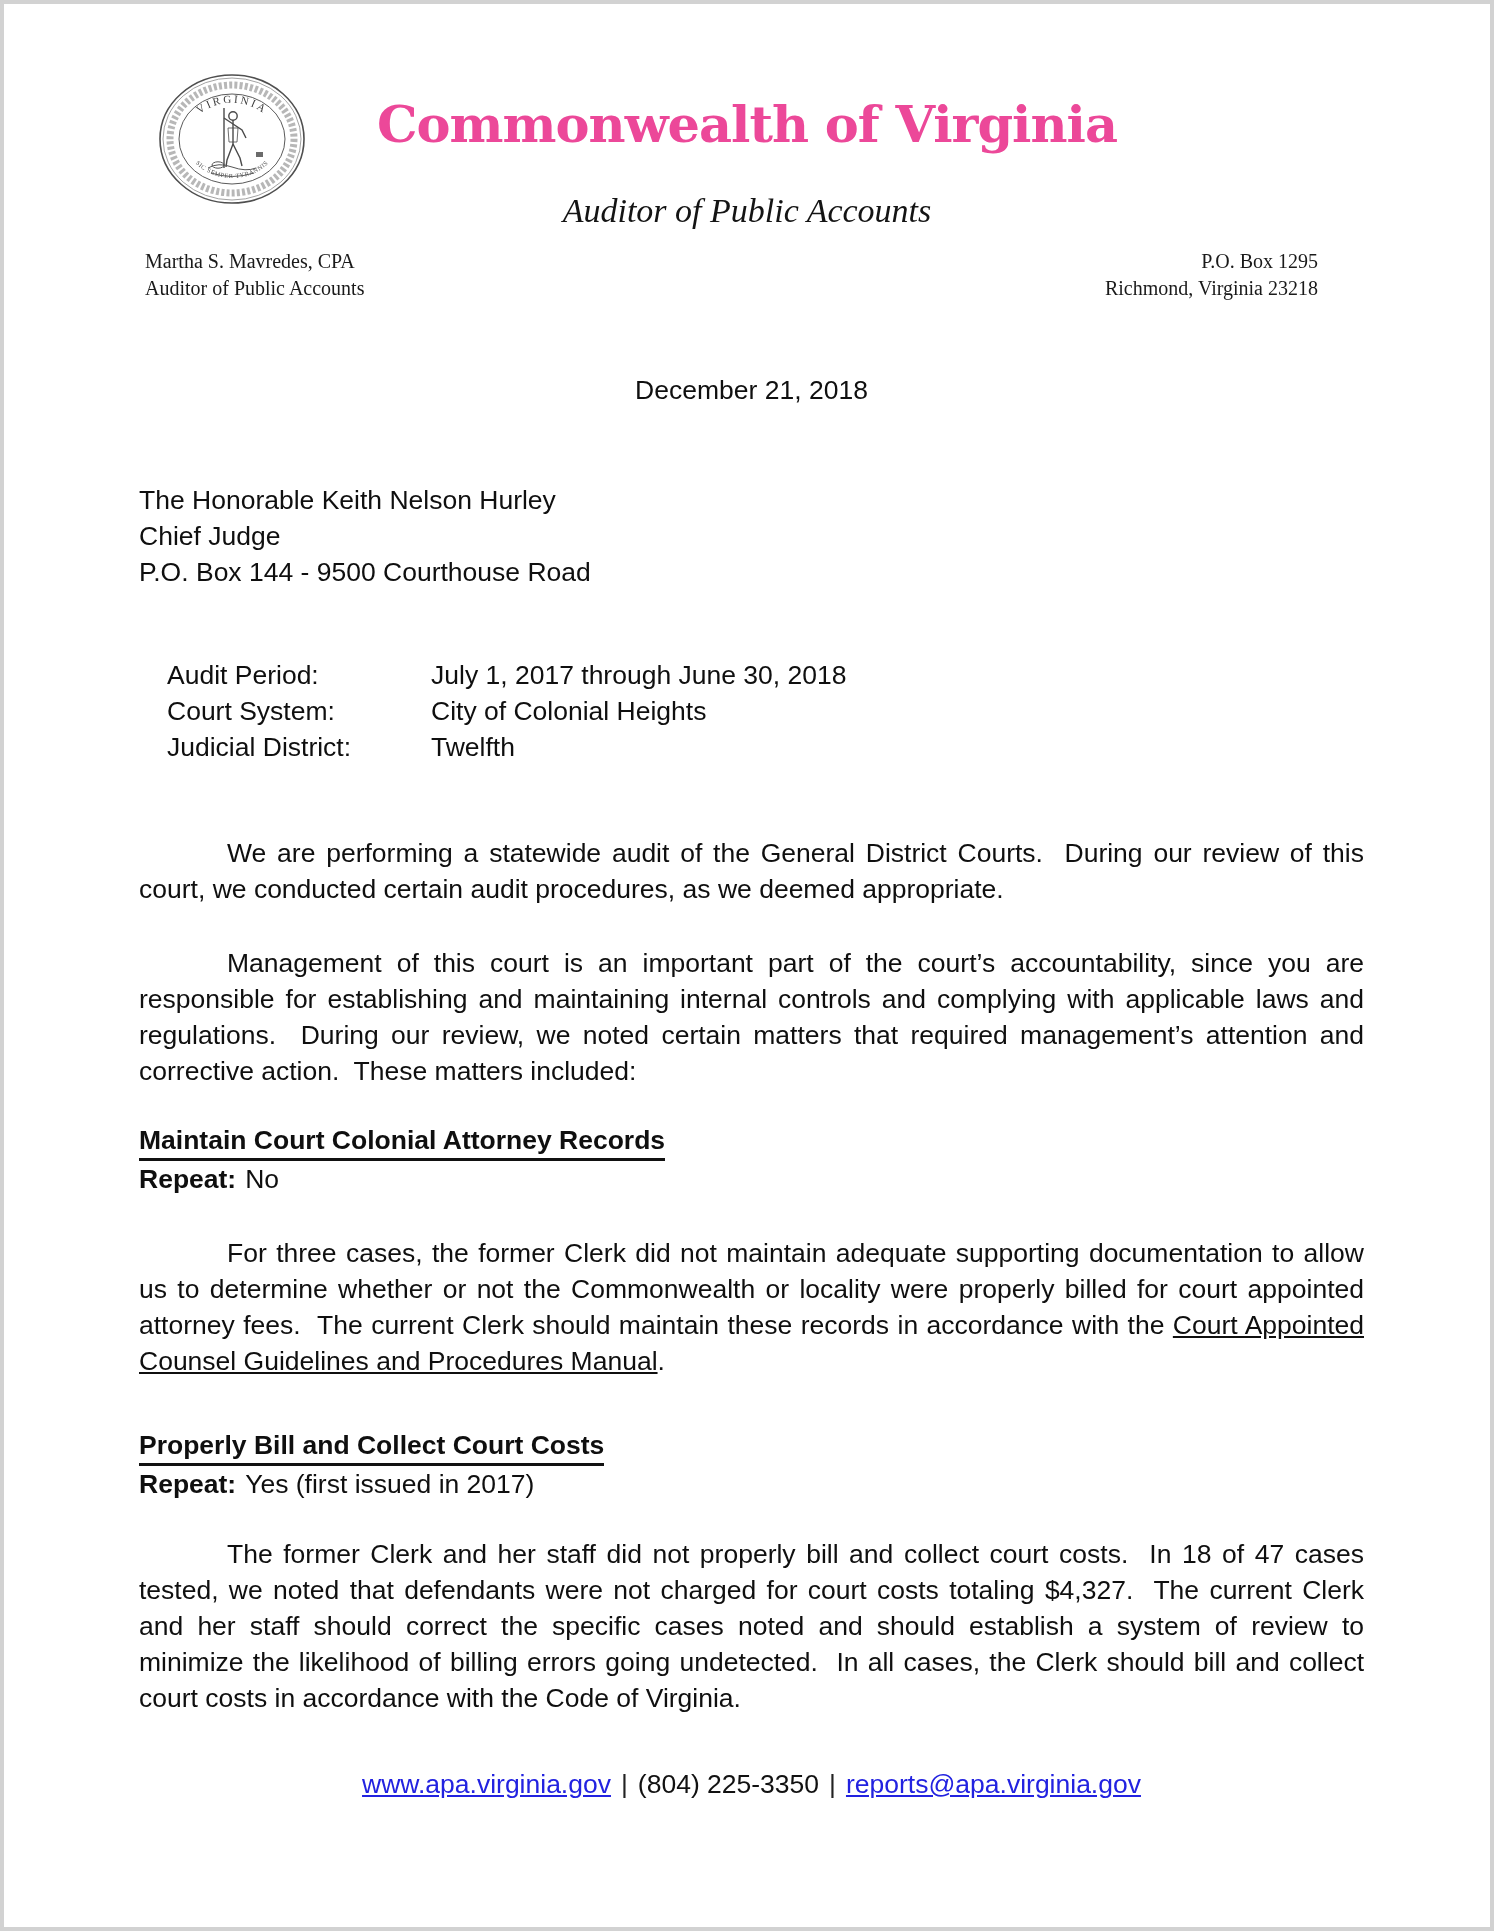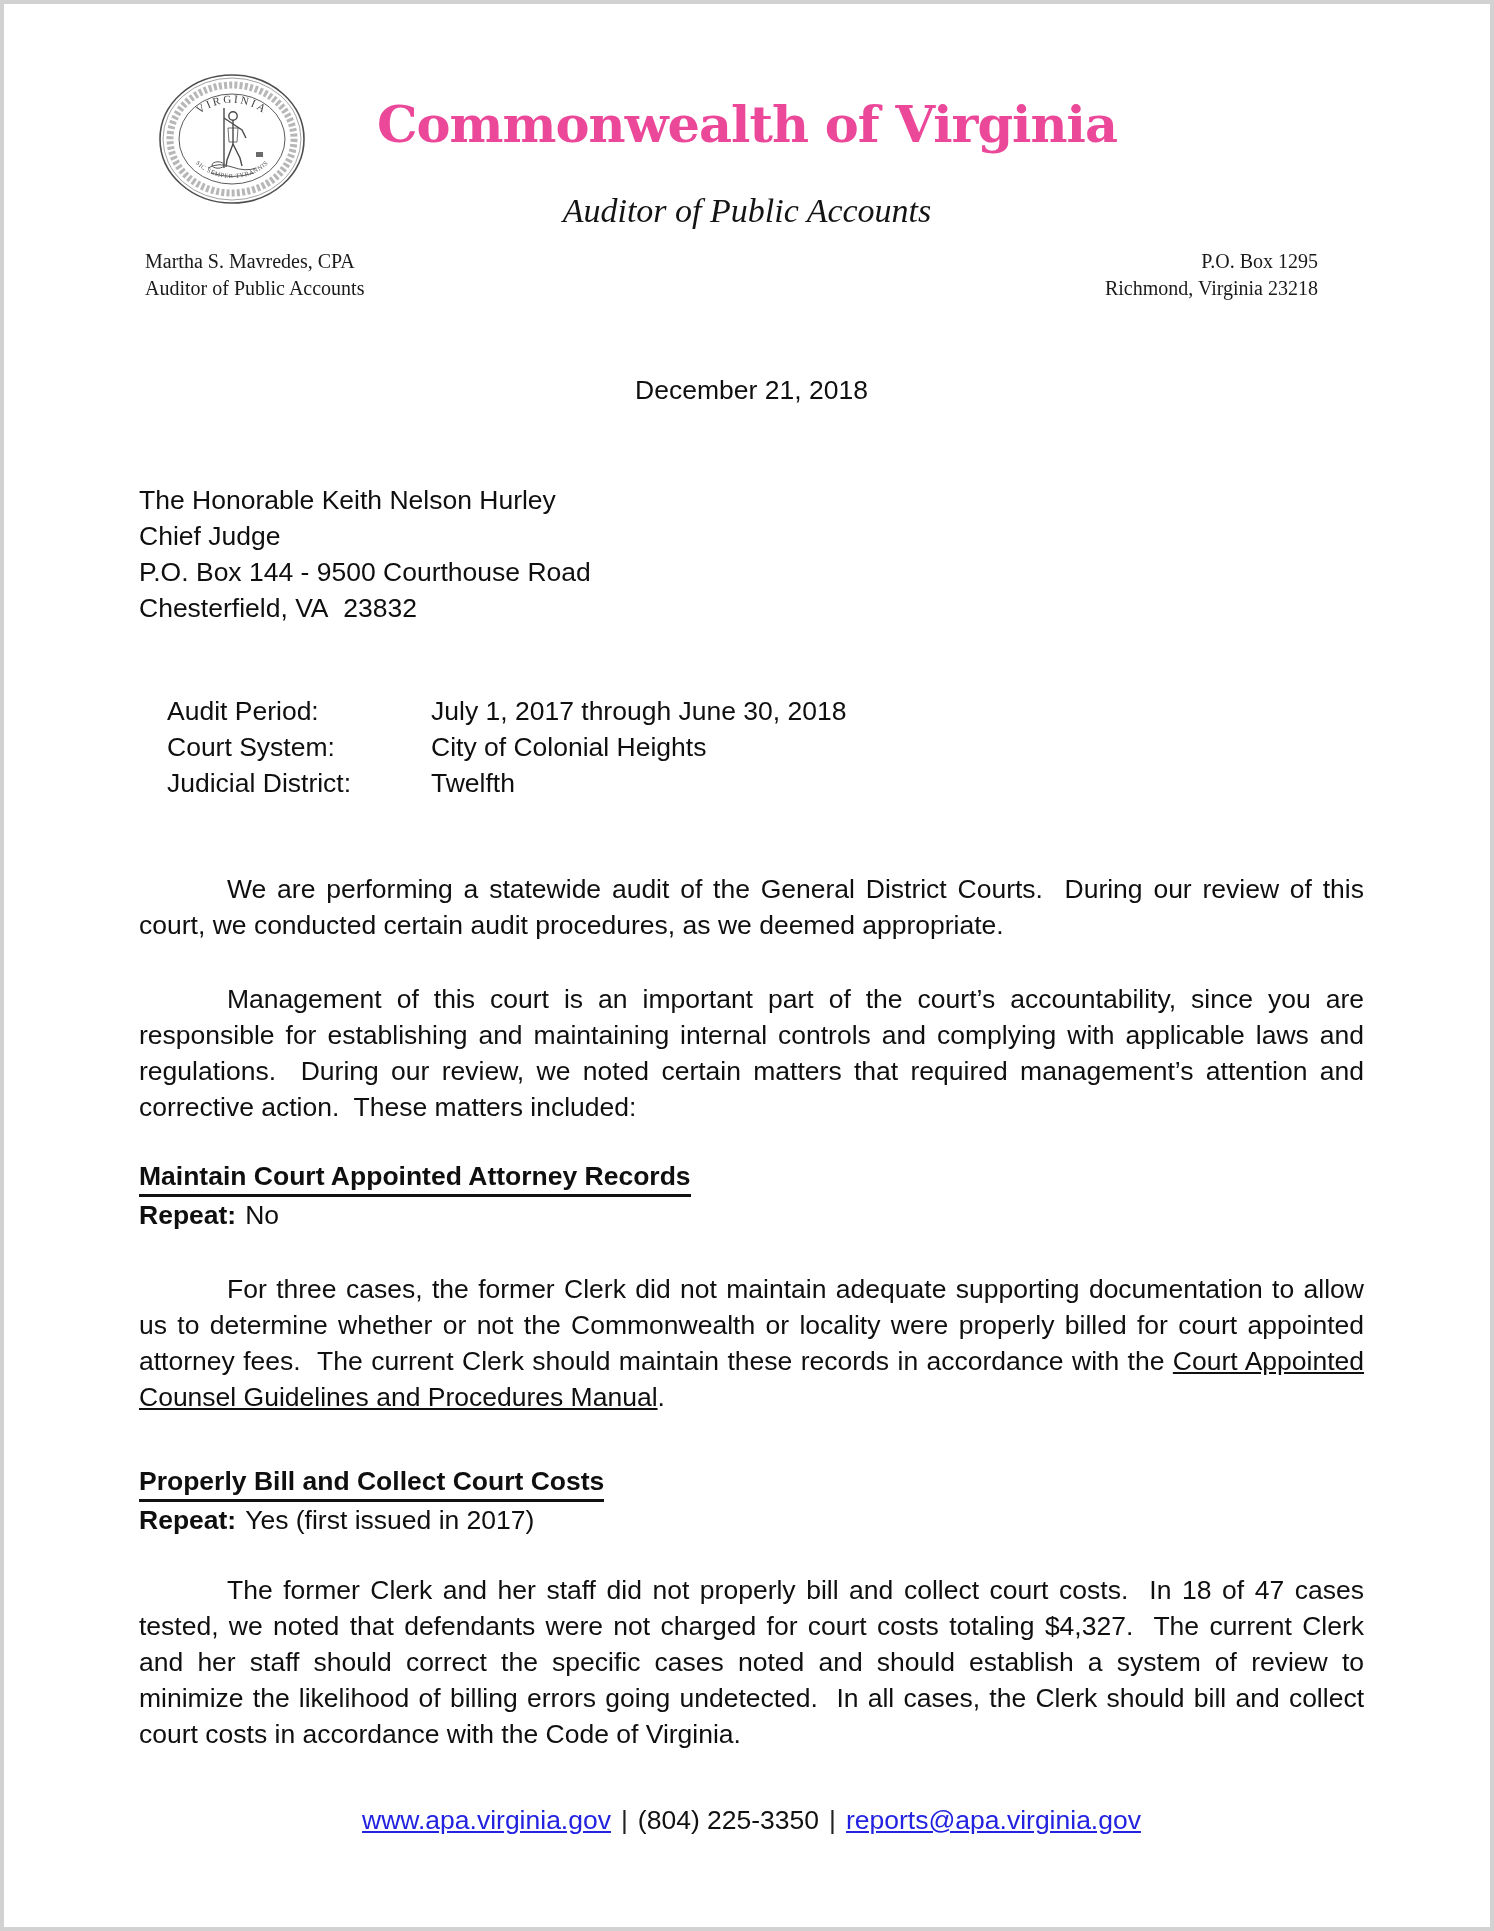--- a/index.html
+++ b/index.html
@@ -155,21 +155,20 @@
   </div>
 
   <div class="content">
 
     <div class="date-line">December 21, 2018</div>
 
     <div class="recipient">
       <div>The Honorable Keith Nelson Hurley</div>
       <div>Chief Judge</div>
       <div>P.O. Box 144 - 9500 Courthouse Road</div>
-      <div>Chesterfield, VA&nbsp; 23832</div>
     </div>
 
     <div class="audit-info">
       <div class="audit-row">
         <div class="audit-label">Audit Period:</div>
         <div class="audit-value">July 1, 2017 through June 30, 2018</div>
       </div>
       <div class="audit-row">
         <div class="audit-label">Court System:</div>
         <div class="audit-value">City of Colonial Heights</div>
@@ -178,21 +177,21 @@
         <div class="audit-label">Judicial District:</div>
         <div class="audit-value">Twelfth</div>
       </div>
     </div>
 
     <div class="para p1">We are performing a statewide audit of the General District Courts.&nbsp; During our review of this court, we conducted certain audit procedures, as we deemed appropriate.</div>
 
     <div class="para p2">Management of this court is an important part of the court’s accountability, since you are responsible for establishing and maintaining internal controls and complying with applicable laws and regulations.&nbsp; During our review, we noted certain matters that required management’s attention and corrective action.&nbsp; These matters included:</div>
 
     <div class="finding-heading">
-      <span class="hd-underline">Maintain Court Appointed Attorney Records</span>
+      <span class="hd-underline">Maintain Court Colonial Attorney Records</span>
     </div>
     <div class="repeat-line">
       <span class="rep-label">Repeat:</span><span class="rep-value">No</span>
     </div>
 
     <div class="para p3"><span>For three cases, the former Clerk did not maintain adequate supporting documentation to allow us to determine whether or not the Commonwealth or locality were properly billed for court appointed attorney fees.&nbsp; The current Clerk should maintain these records in accordance with the </span><span class="manual-underline">Court Appointed Counsel Guidelines and Procedures Manual</span><span>.</span></div>
 
     <div class="finding-heading h2-gap">
       <span class="hd-underline">Properly Bill and Collect Court Costs</span>
     </div>

